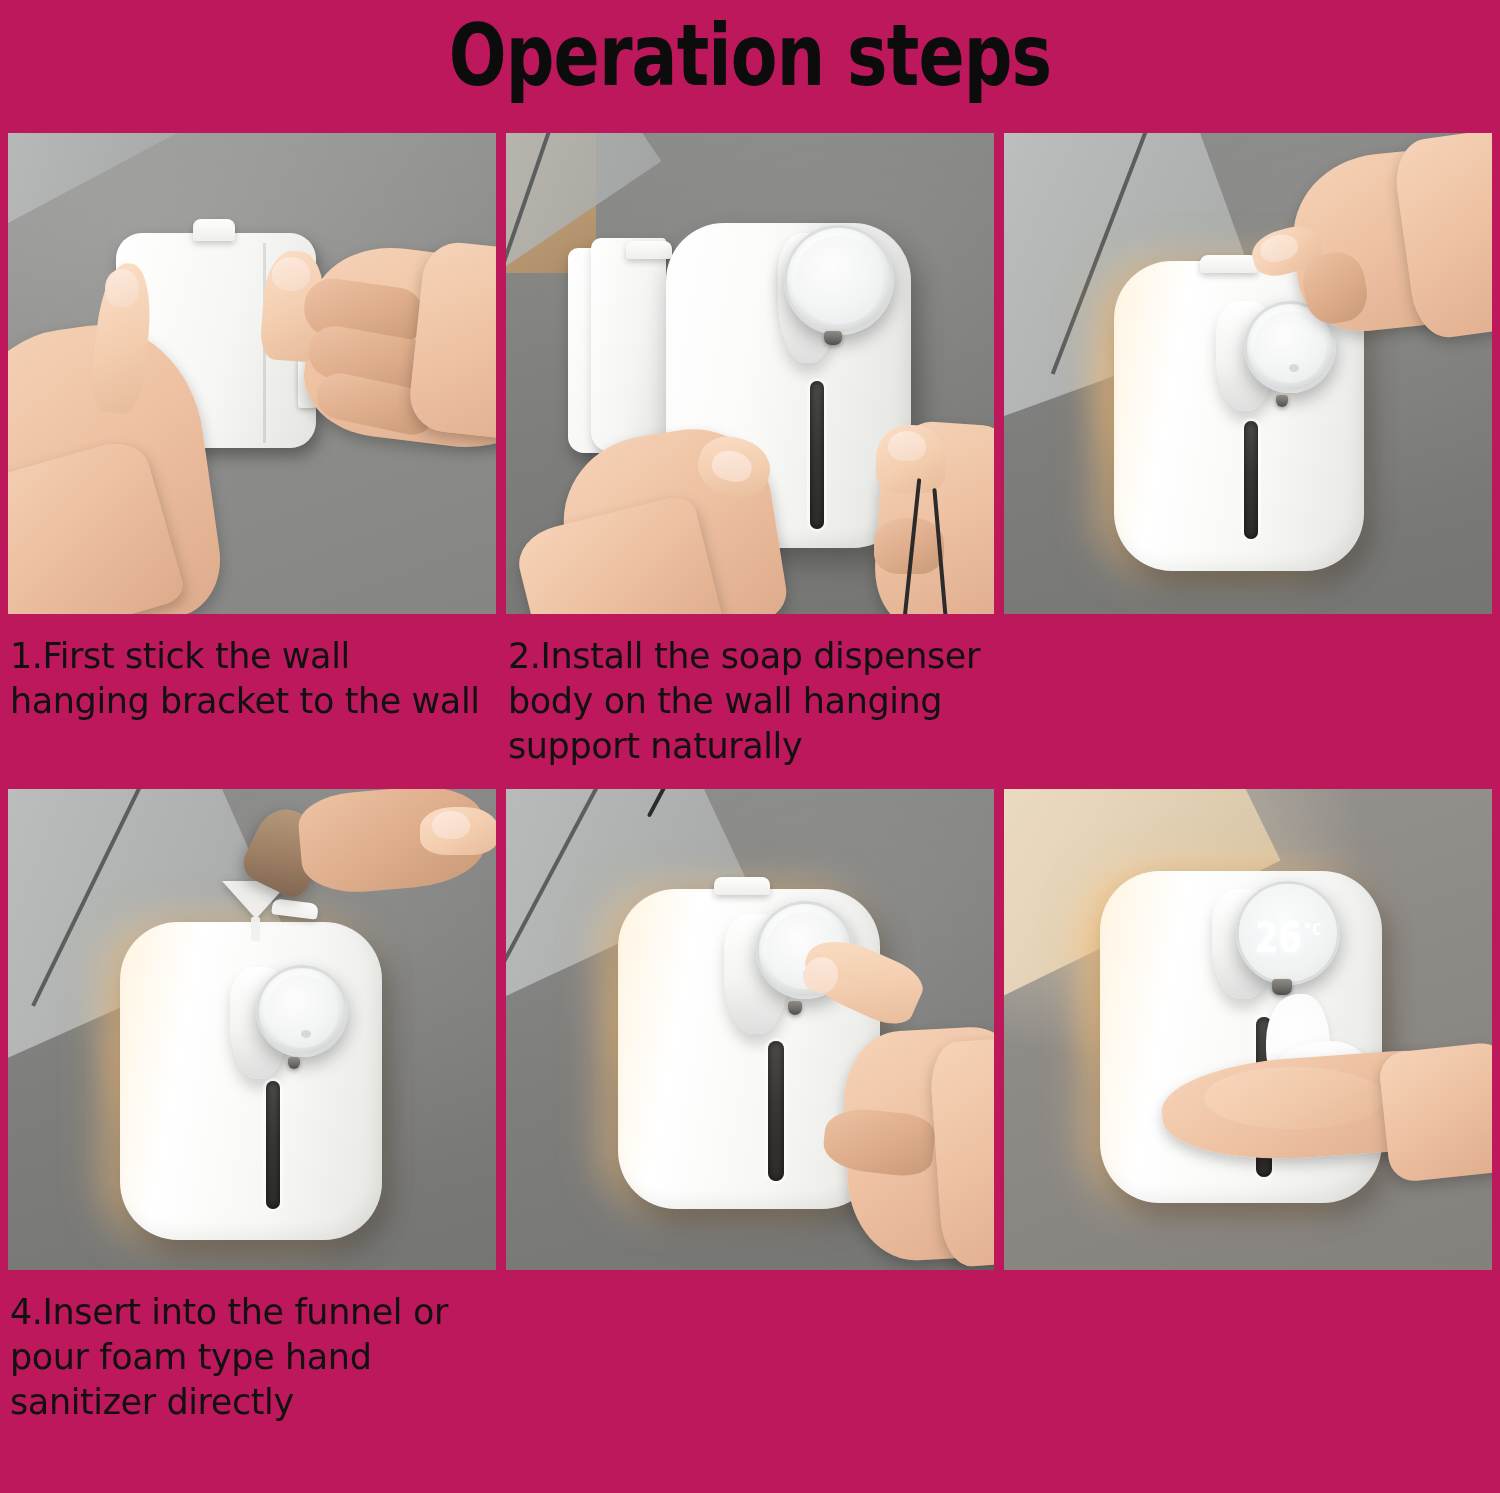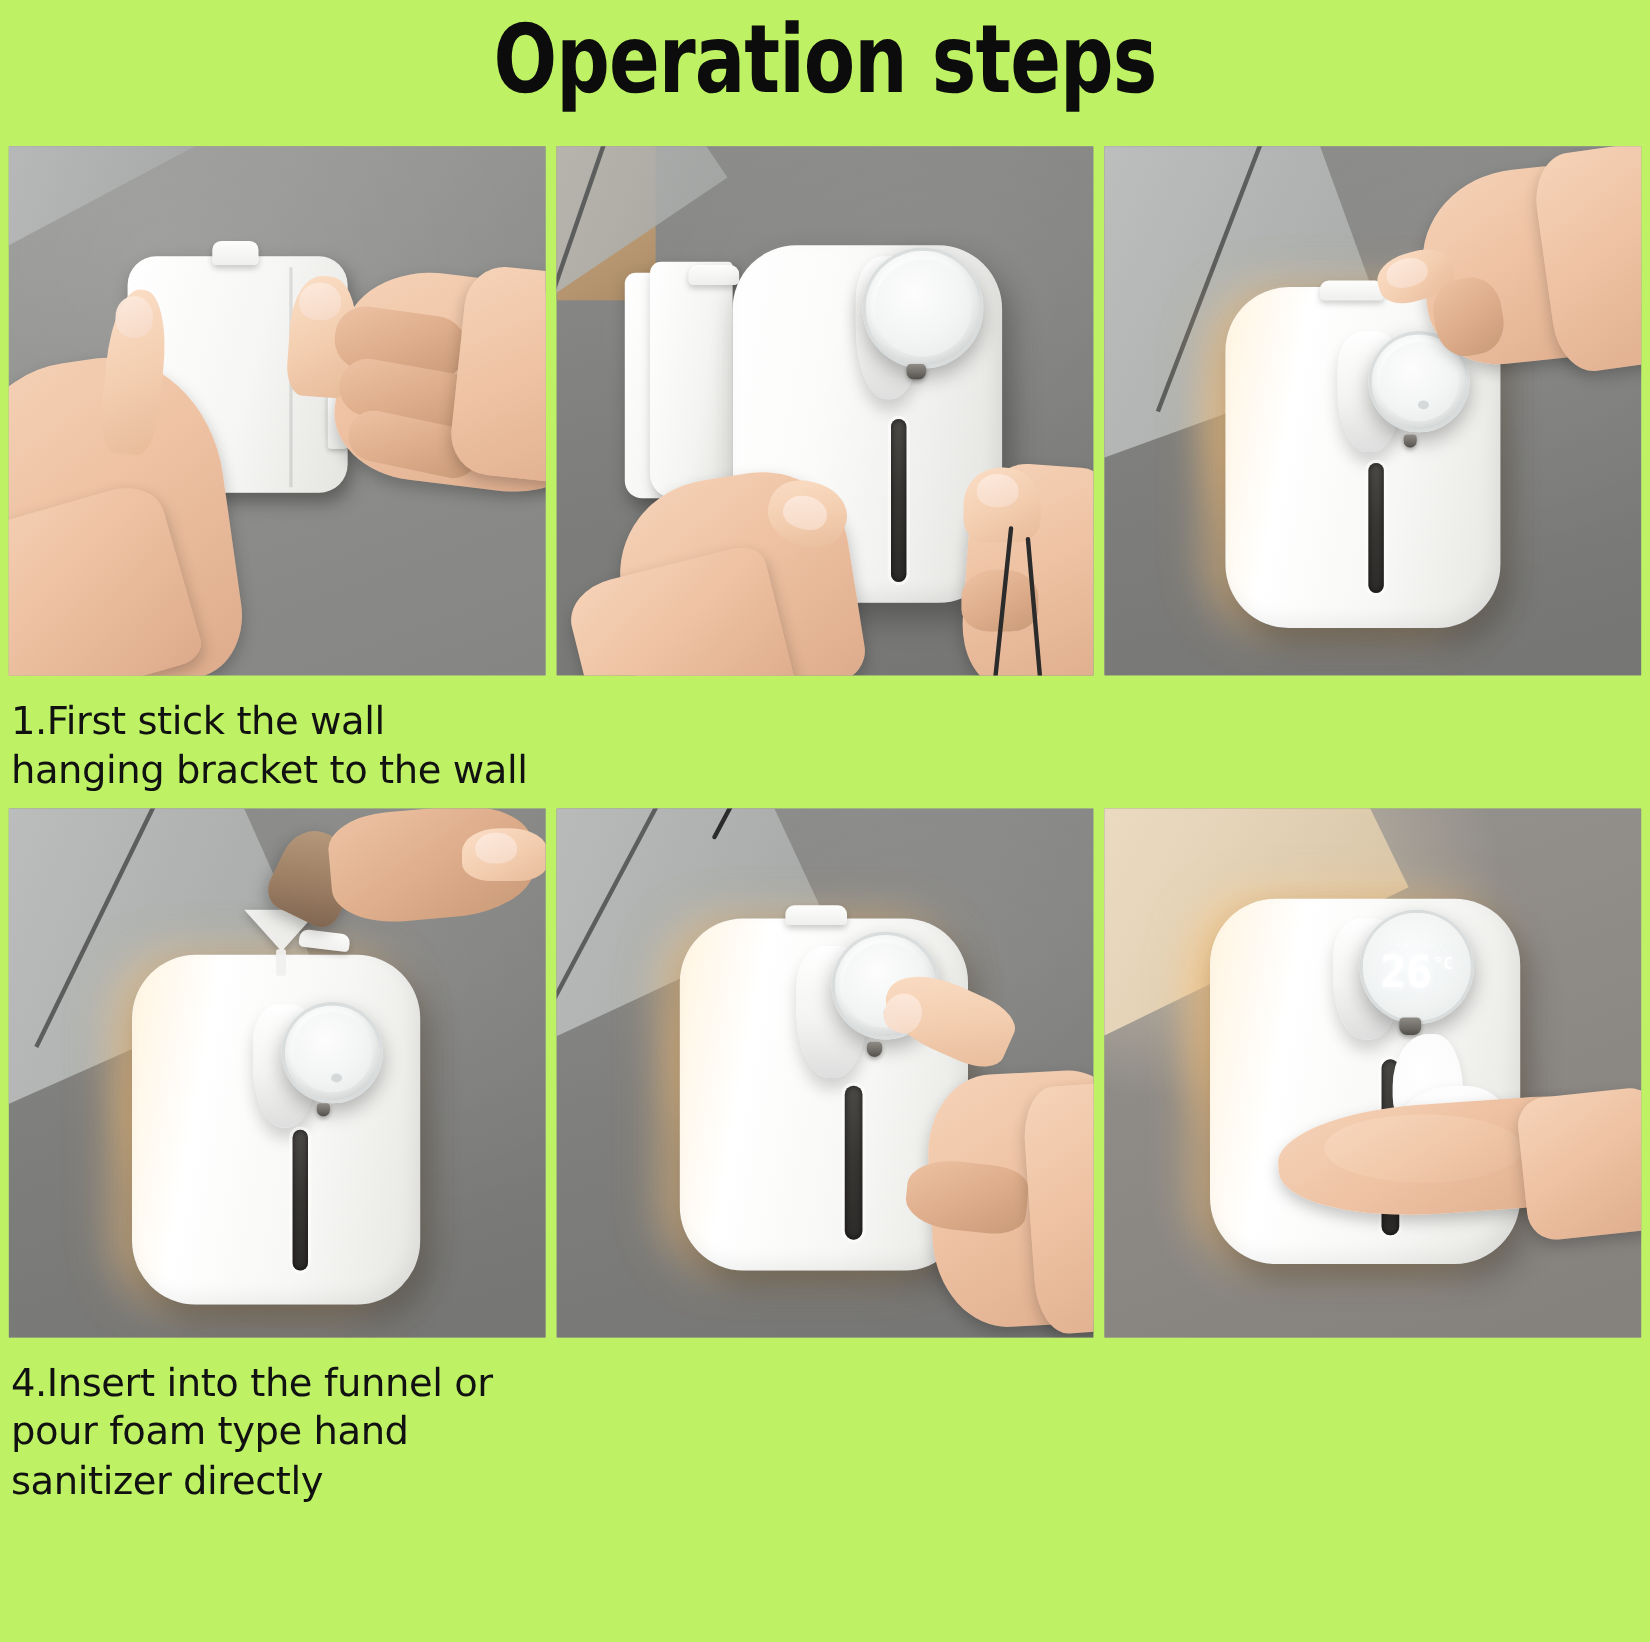--- a/index.html
+++ b/index.html
@@ -2,37 +2,37 @@
 <html><head>
 <meta charset="utf-8">
 <style>
   * { margin:0; padding:0; box-sizing:border-box; }
   html,body {
     width:1500px; height:1493px;
     background:#ffffff;
     font-family:"Liberation Sans", sans-serif;
     overflow:hidden;
   }
-  .page { position:relative; width:1500px; height:1493px; background:#bef264; }
+  .page { position:relative; width:1500px; height:1493px; background:#be185d; }
 
   
   .title {
     position:absolute; top:0; left:0; width:1500px; height:110px;
     display:flex; align-items:center; justify-content:center;
     font-size:86px; font-weight:700; color:#0c0c0c;
     letter-spacing:-1px;
     font-family:"DejaVu Sans Condensed","Liberation Sans", sans-serif;
     transform:scaleX(0.88); transform-origin:center center;
   }
 
   
   .grid { position:absolute; left:8px; top:133px; width:1484px; }
   .row { display:flex; gap:10px; }
   .cell { width:488px; }
-  .row2 { margin-top:11px; }
+  .row2 { margin-top:21px; }
 
   .photo {
     position:relative; width:488px; height:481px;
     overflow:hidden; background:#8d8d8d;
   }
 
   .caption {
     padding:20px 2px 0 2px;
     font-size:35px; line-height:1.28; color:#111;
     font-weight:500;
@@ -313,20 +313,21 @@
           <div class="skin" style="left:20px;top:380px;width:185px;height:140px;border-radius:24% 14% 10% 10%;transform:rotate(-14deg);"></div>
 
           <div class="skin" style="left:372px;top:290px;width:140px;height:205px;border-radius:36% 30% 22% 30%;transform:rotate(4deg);"></div>
           <div class="skin-l" style="left:370px;top:292px;width:70px;height:68px;border-radius:48% 48% 30% 30%;"></div>
           <div class="nail" style="left:382px;top:298px;width:38px;height:30px;"></div>
           <div class="skin-d" style="left:368px;top:385px;width:70px;height:56px;border-radius:44% 44% 36% 36%;"></div>
 
           <div class="cord" style="left:404px;top:345px;width:4px;height:140px;transform:rotate(6deg);"></div>
           <div class="cord" style="left:432px;top:355px;width:4px;height:130px;transform:rotate(-5deg);"></div>
         </div>
+        <div class="caption">2.Install the soap dispenser body on the wall hanging support naturally</div>
       </div>
 
       <div class="cell">
         <div class="photo">
           <div class="wall wall-gray-dark"></div>
           <div class="mirror" style="left:-150px;top:-120px;width:360px;height:380px;transform:rotate(-20deg);"></div>
           <div class="mirror-edge" style="left:95px;top:-20px;width:4px;height:270px;transform:rotate(21deg);"></div>
 
           <div class="glow" style="left:75px;top:130px;width:180px;height:260px;"></div>
 

